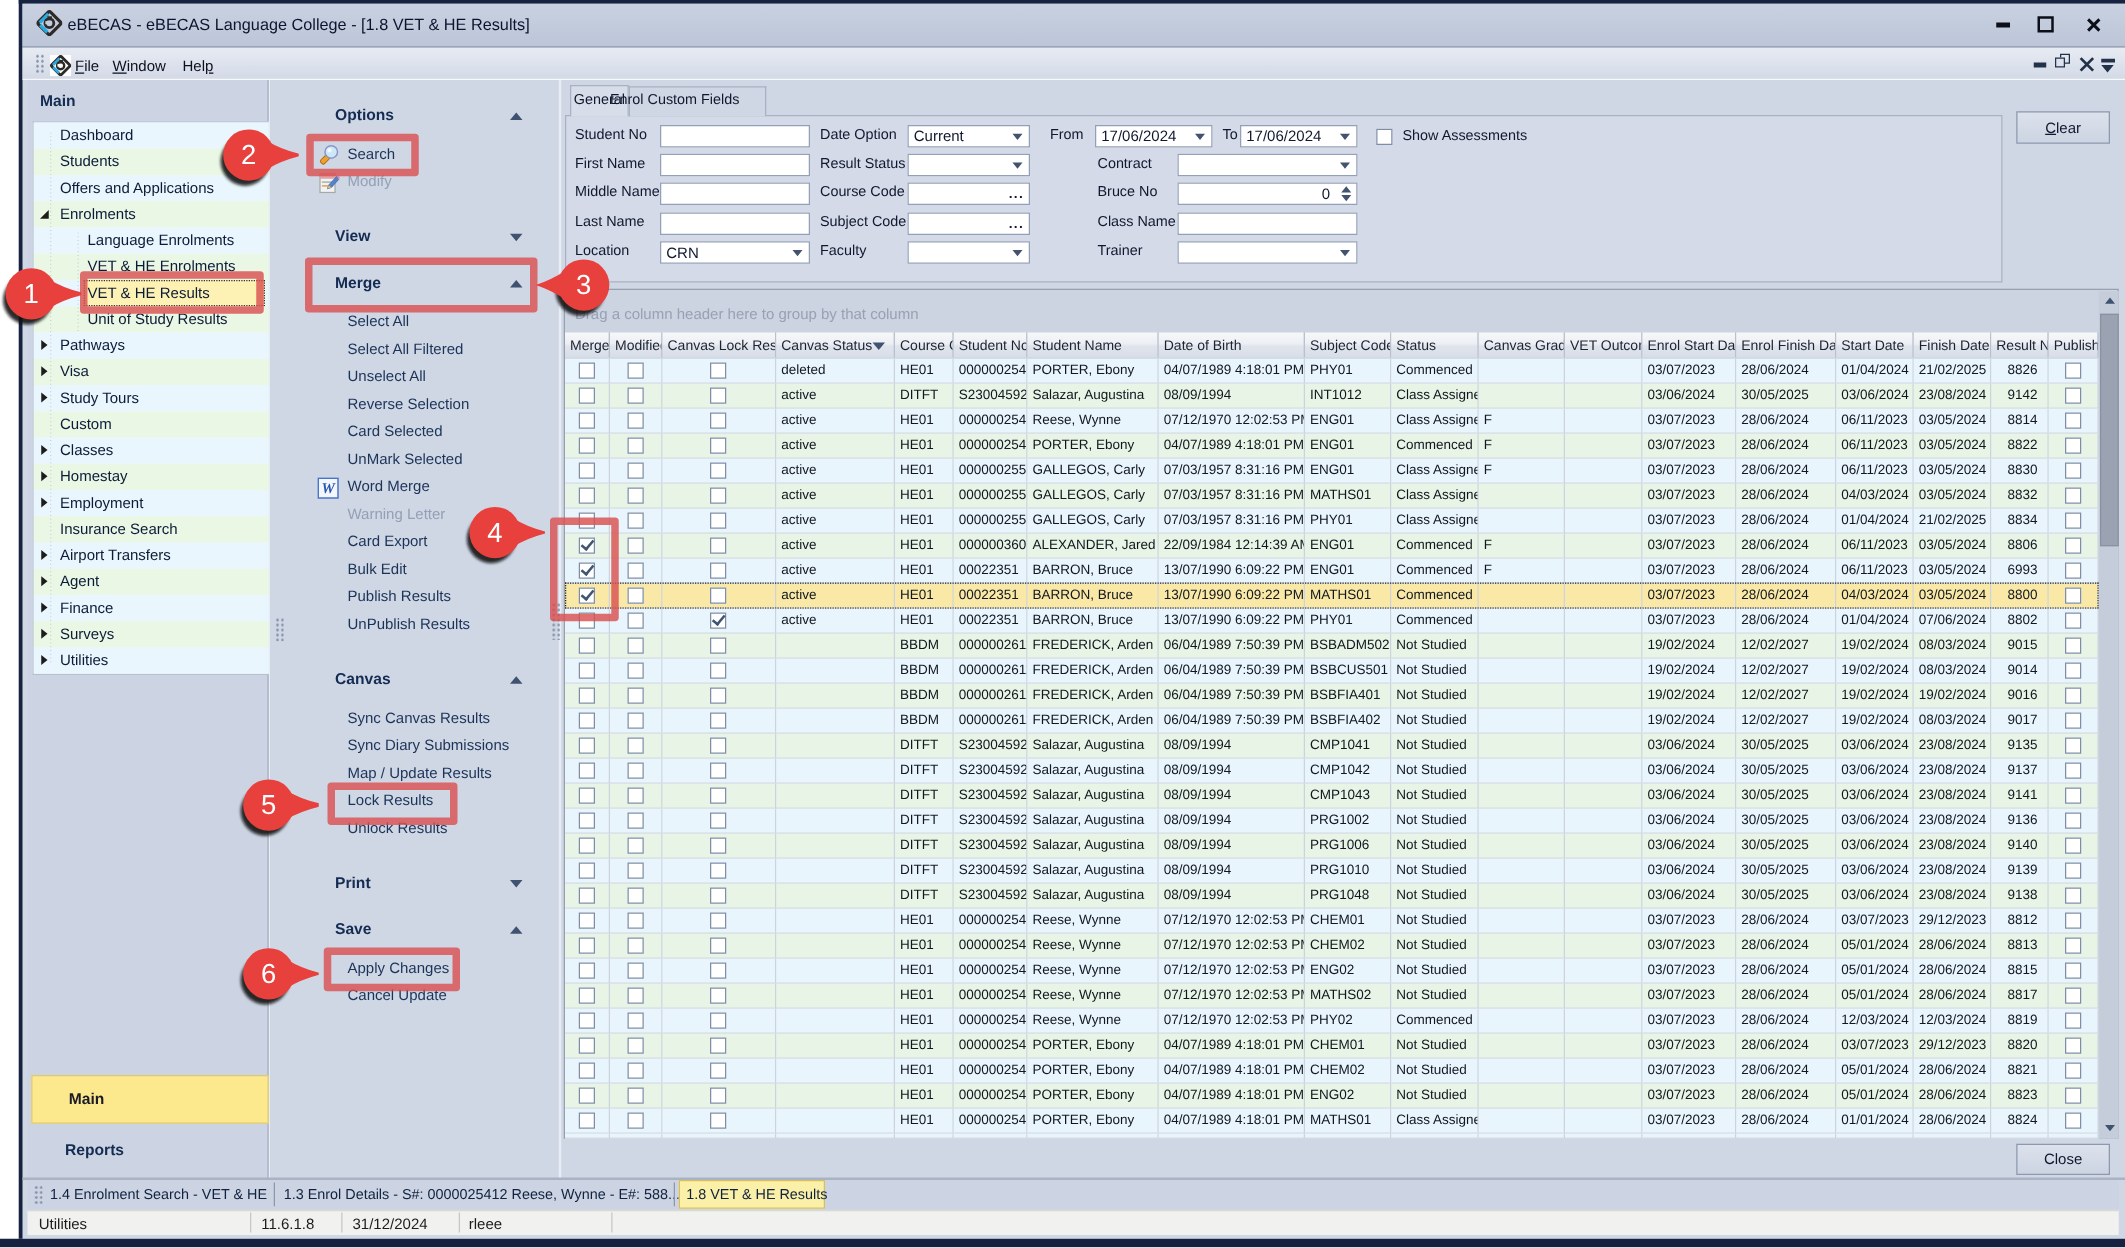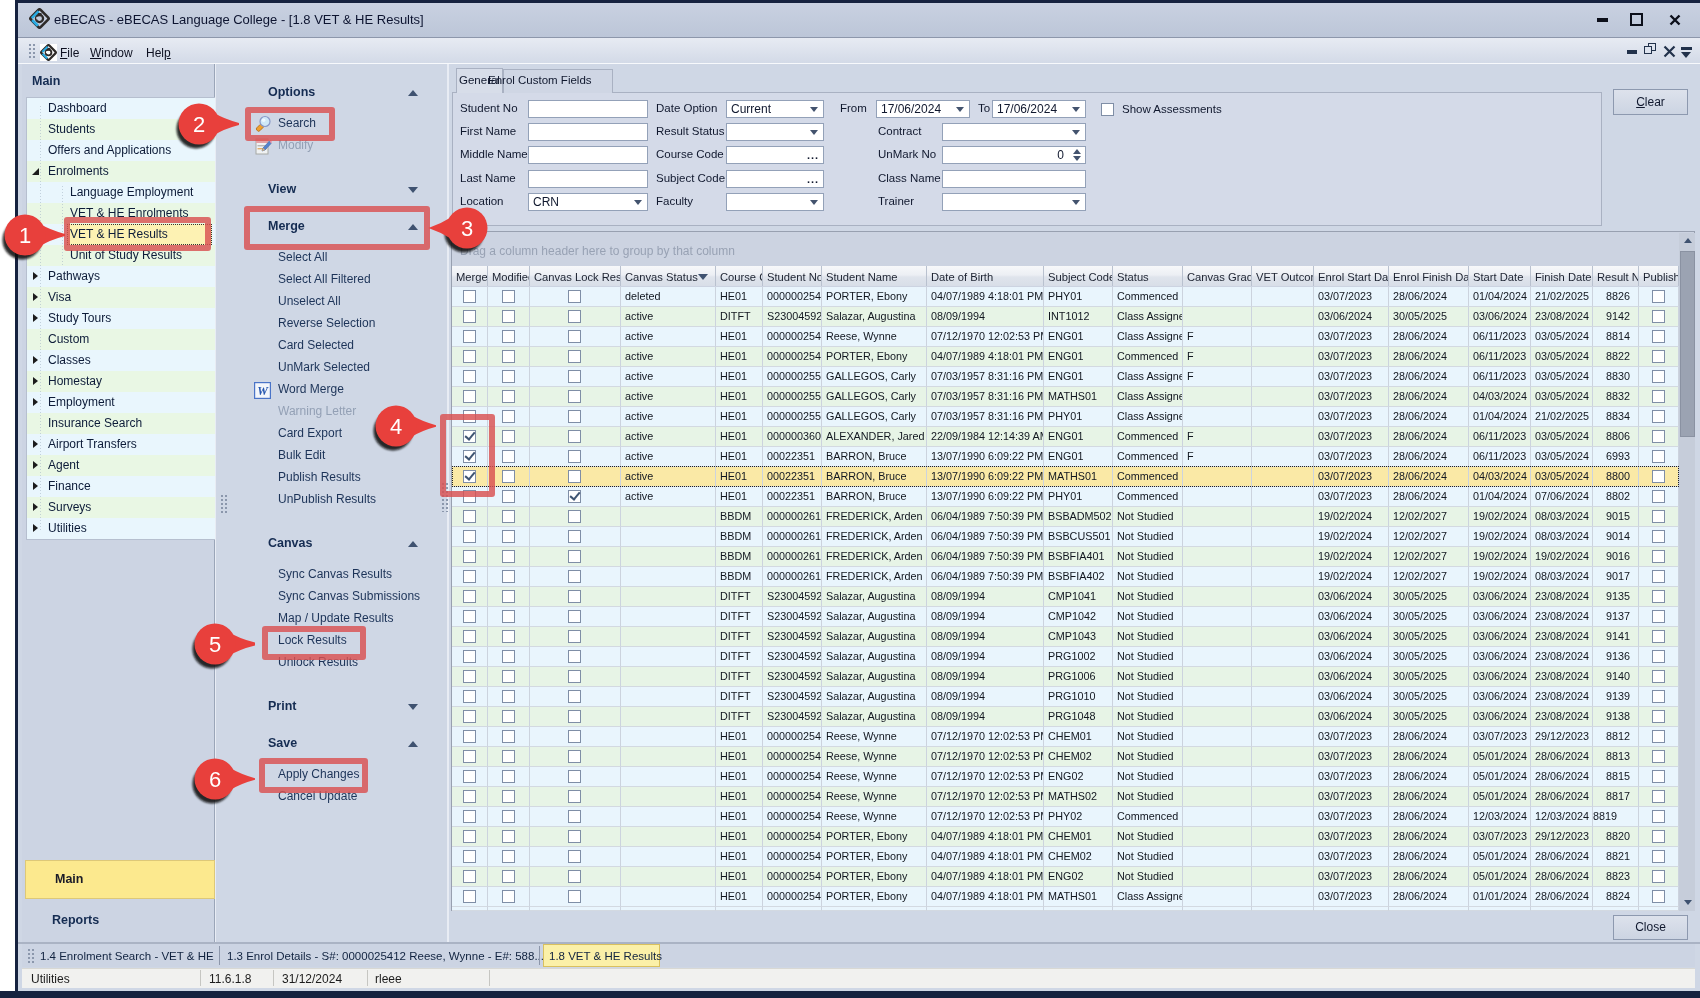--- a/index.html
+++ b/index.html
@@ -83,21 +83,21 @@
 <div class="abs" style="left:27px;top:98px;width:188px;height:21px;background:#e9f6fd"></div>
 <div class="trow" style="left:48px;top:98px">Dashboard</div>
 <div class="abs" style="left:27px;top:119px;width:188px;height:21px;background:#e9f7e4"></div>
 <div class="trow" style="left:48px;top:119px">Students</div>
 <div class="abs" style="left:27px;top:140px;width:188px;height:21px;background:#e9f6fd"></div>
 <div class="trow" style="left:48px;top:140px">Offers and Applications</div>
 <div class="abs" style="left:27px;top:161px;width:188px;height:21px;background:#e9f7e4"></div>
 <div class="abs" style="left:32px;top:168px;width:0;height:0;border-left:7px solid transparent;border-bottom:7px solid #1c1c1c"></div>
 <div class="trow" style="left:48px;top:161px">Enrolments</div>
 <div class="abs" style="left:27px;top:182px;width:188px;height:21px;background:#e9f6fd"></div>
-<div class="trow" style="left:70px;top:182px">Language Employment</div>
+<div class="trow" style="left:70px;top:182px">Language Enrolments</div>
 <div class="abs" style="left:27px;top:203px;width:188px;height:21px;background:#e9f7e4"></div>
 <div class="trow" style="left:70px;top:203px">VET &amp; HE Enrolments</div>
 <div class="abs" style="left:27px;top:224px;width:188px;height:21px;background:#e9f6fd"></div>
 <div class="abs" style="left:67px;top:224px;width:145px;height:21px;background:#fdf2b3;border:1px dotted #333"></div>
 <div class="trow" style="left:70px;top:224px">VET &amp; HE Results</div>
 <div class="abs" style="left:27px;top:245px;width:188px;height:21px;background:#e9f7e4"></div>
 <div class="trow" style="left:70px;top:245px">Unit of Study Results</div>
 <div class="abs" style="left:27px;top:266px;width:188px;height:21px;background:#e9f6fd"></div>
 <div class="abs" style="left:33px;top:272px;width:0;height:0;border-top:4px solid transparent;border-bottom:4px solid transparent;border-left:5px solid #1c1c1c"></div>
 <div class="trow" style="left:48px;top:266px">Pathways</div>
@@ -156,21 +156,21 @@
 <div class="oitem" style="left:278px;top:360px">UnMark Selected</div>
 <div class="oitem" style="left:278px;top:382px">Word Merge</div>
 <div class="oitem dis" style="left:278px;top:404px">Warning Letter</div>
 <div class="oitem" style="left:278px;top:426px">Card Export</div>
 <div class="oitem" style="left:278px;top:448px">Bulk Edit</div>
 <div class="oitem" style="left:278px;top:470px">Publish Results</div>
 <div class="oitem" style="left:278px;top:492px">UnPublish Results</div>
 <div class="ohead" style="left:268px;top:536px">Canvas</div>
 <div class="uarr up" style="left:408px;top:541px"></div>
 <div class="oitem" style="left:278px;top:567px">Sync Canvas Results</div>
-<div class="oitem" style="left:278px;top:589px">Sync Canvas Submissions</div>
+<div class="oitem" style="left:278px;top:589px">Sync Diary Submissions</div>
 <div class="oitem" style="left:278px;top:611px">Map / Update Results</div>
 <div class="oitem" style="left:278px;top:633px">Lock Results</div>
 <div class="oitem" style="left:278px;top:655px">Unlock Results</div>
 <div class="ohead" style="left:268px;top:699px">Print</div>
 <div class="uarr dn" style="left:408px;top:704px"></div>
 <div class="ohead" style="left:268px;top:736px">Save</div>
 <div class="uarr up" style="left:408px;top:741px"></div>
 <div class="oitem" style="left:278px;top:767px">Apply Changes</div>
 <div class="oitem" style="left:278px;top:789px">Cancel Update</div>
 <svg class="abs" style="left:254px;top:115px" width="18" height="18" viewBox="0 0 18 18">
@@ -231,21 +231,21 @@
 <div class="inp" style="left:876px;top:99.5px;width:94px"></div>
 <div class="abs" style="left:881px;top:101.5px;font-size:12px;color:#10182e">17/06/2024</div>
 <div class="ca" style="left:956px;top:106.5px"></div>
 <div class="lbl" style="left:978px;top:101.5px">To</div>
 <div class="inp" style="left:992px;top:99.5px;width:94px"></div>
 <div class="abs" style="left:997px;top:101.5px;font-size:12px;color:#10182e">17/06/2024</div>
 <div class="ca" style="left:1072px;top:106.5px"></div>
 <div class="lbl" style="left:878px;top:125px">Contract</div>
 <div class="inp" style="left:942px;top:123px;width:144px"></div>
 <div class="ca" style="left:1072px;top:130px"></div>
-<div class="lbl" style="left:878px;top:148.4px">UnMark No</div>
+<div class="lbl" style="left:878px;top:148.4px">Bruce No</div>
 <div class="inp" style="left:942px;top:146.4px;width:144px"></div>
 <div class="abs" style="right:636px;top:148.4px;font-size:12px;color:#10182e">0</div>
 <div class="abs" style="left:1073px;top:149.4px;width:0;height:0;border-left:4px solid transparent;border-right:4px solid transparent;border-bottom:5px solid #43536e"></div>
 <div class="abs" style="left:1073px;top:156.4px;width:0;height:0;border-left:4px solid transparent;border-right:4px solid transparent;border-top:5px solid #43536e"></div>
 <div class="lbl" style="left:878px;top:171.8px">Class Name</div>
 <div class="inp" style="left:942px;top:169.8px;width:144px"></div>
 <div class="lbl" style="left:878px;top:195.2px">Trainer</div>
 <div class="inp" style="left:942px;top:193.2px;width:144px"></div>
 <div class="ca" style="left:1072px;top:200.2px"></div>
 <div class="cb" style="left:1101px;top:103px"></div>
@@ -854,21 +854,21 @@
 <div class="gc" style="left:822px;top:807px;width:105px;background:#e9f5fd;padding-left:4px">Reese, Wynne</div>
 <div class="gc" style="left:927px;top:807px;width:117px;background:#e9f5fd;padding-left:4px">07/12/1970 12:02:53 PM</div>
 <div class="gc" style="left:1044px;top:807px;width:69px;background:#e9f5fd;padding-left:4px">PHY02</div>
 <div class="gc" style="left:1113px;top:807px;width:70px;background:#e9f5fd;padding-left:4px">Commenced</div>
 <div class="gc" style="left:1183px;top:807px;width:69px;background:#e9f5fd;padding-left:4px"></div>
 <div class="gc" style="left:1252px;top:807px;width:62px;background:#e9f5fd;padding-left:4px"></div>
 <div class="gc" style="left:1314px;top:807px;width:75px;background:#e9f5fd;padding-left:4px">03/07/2023</div>
 <div class="gc" style="left:1389px;top:807px;width:80px;background:#e9f5fd;padding-left:4px">28/06/2024</div>
 <div class="gc" style="left:1469px;top:807px;width:62px;background:#e9f5fd;padding-left:4px">12/03/2024</div>
 <div class="gc" style="left:1531px;top:807px;width:62px;background:#e9f5fd;padding-left:4px">12/03/2024</div>
-<div class="gc" style="left:1593px;top:807px;width:46px;background:#e9f5fd;text-align:left;padding-right:8px">8819</div>
+<div class="gc" style="left:1593px;top:807px;width:46px;background:#e9f5fd;text-align:right;padding-right:8px">8819</div>
 <div class="gc" style="left:1639px;top:807px;width:40px;background:#e9f5fd;padding-left:4px"></div>
 <div class="cb" style="left:463px;top:810px"></div>
 <div class="cb" style="left:502px;top:810px"></div>
 <div class="cb" style="left:568px;top:810px"></div>
 <div class="cb" style="left:1652px;top:810px"></div>
 <div class="gc" style="left:452px;top:827px;width:36px;background:#e7f4e6;padding-left:4px"></div>
 <div class="gc" style="left:488px;top:827px;width:42px;background:#e7f4e6;padding-left:4px"></div>
 <div class="gc" style="left:530px;top:827px;width:91px;background:#e7f4e6;padding-left:4px"></div>
 <div class="gc" style="left:621px;top:827px;width:95px;background:#e7f4e6;padding-left:4px"></div>
 <div class="gc" style="left:716px;top:827px;width:47px;background:#e7f4e6;padding-left:4px">HE01</div>

